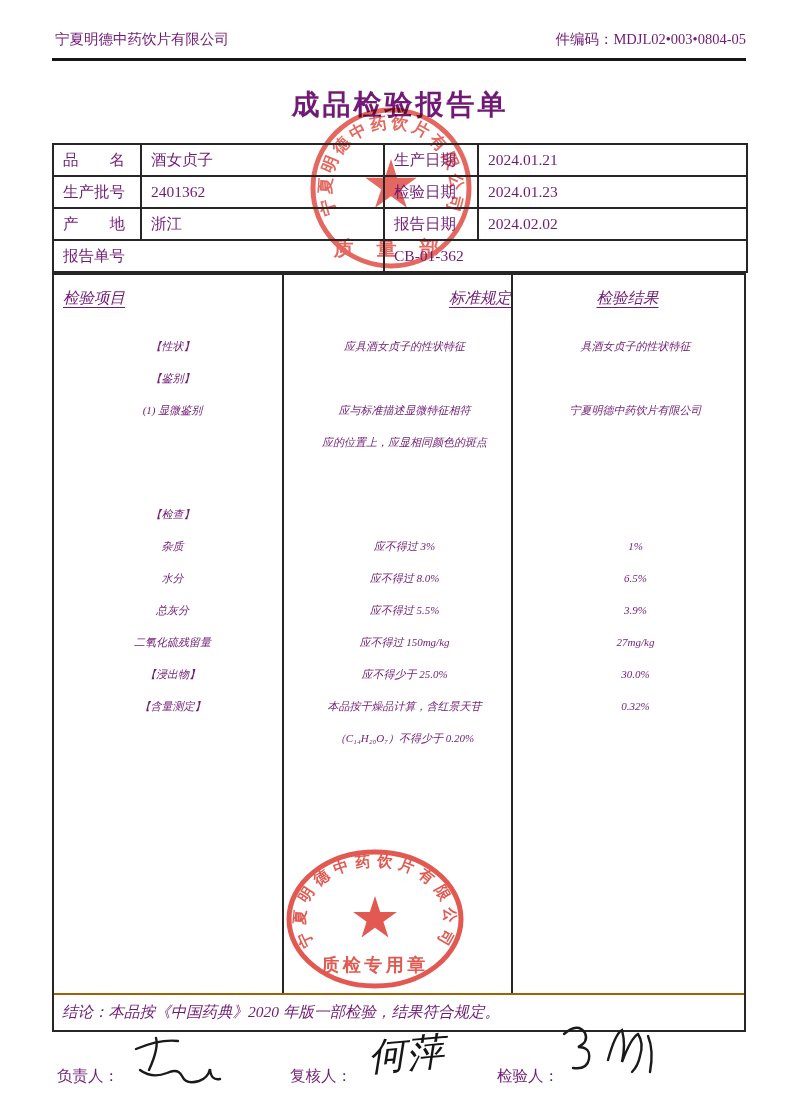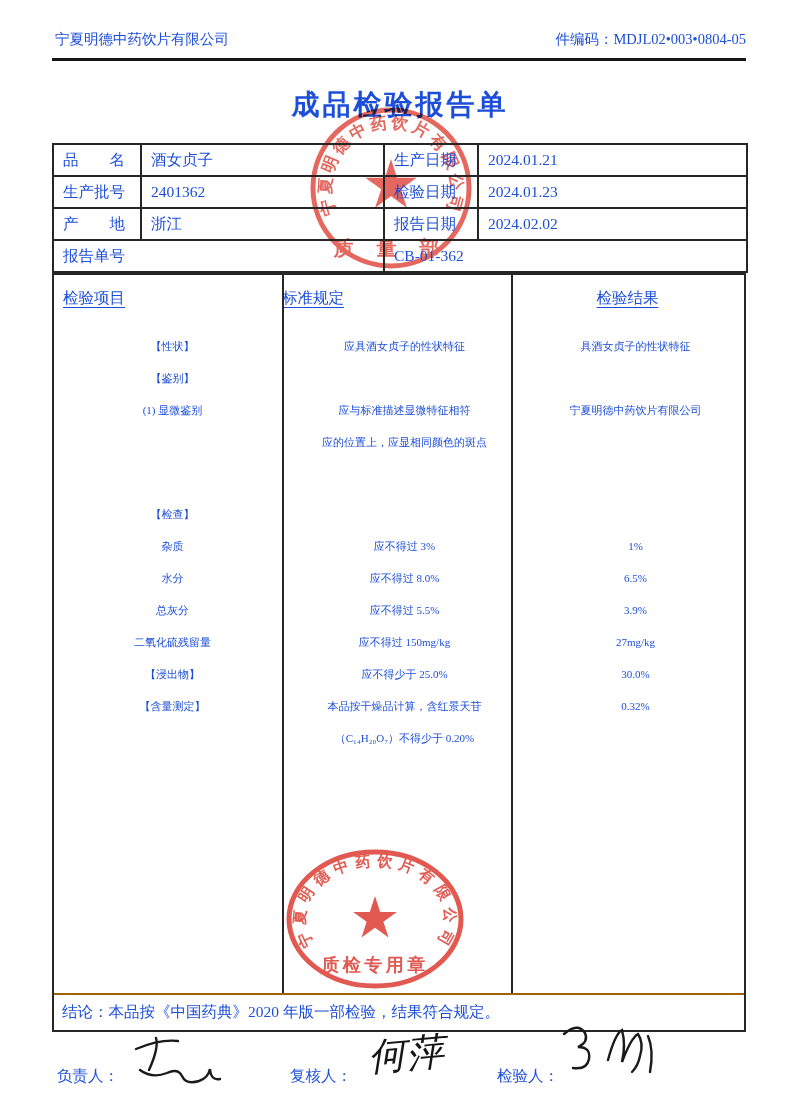--- a/index.html
+++ b/index.html
@@ -1,34 +1,34 @@
 <!DOCTYPE html>
 <html><head>
 <meta charset="utf-8">
 <style>
   html,body{margin:0;padding:0;background:#ffffff;}
   .page{
     position:relative;width:800px;height:1102px;background:#ffffff;
-    font-family:"Liberation Serif","DejaVu Serif",serif;color:#1d4ed8;overflow:hidden;
+    font-family:"Liberation Serif","DejaVu Serif",serif;color:#701a75;overflow:hidden;
   }
   
   .doc-header{position:absolute;left:55px;top:30px;width:691px;display:flex;justify-content:space-between;font-size:14.5px;}
   .header-rule{position:absolute;left:52px;top:58px;width:694px;height:3px;background:#161616;}
   
   .title{position:absolute;left:0;top:86px;width:100%;text-align:center;font-size:28px;font-weight:bold;letter-spacing:3px;}
   
   table.info{position:absolute;left:52px;top:143px;width:694px;border-collapse:collapse;table-layout:fixed;font-size:15.5px;}
   table.info td{border:2px solid #262626;height:30px;padding:0 2px 0 9px;white-space:nowrap;overflow:hidden;}
   
-  .insp{position:absolute;left:52px;top:273px;width:694px;height:759px;border:2px solid #262626;box-sizing:border-box;}
+  .insp{position:absolute;left:52px;top:273px;width:694px;height:759px;border:2px solid #262626;box-sizing:border-box;font-style:italic;}
   .vline{position:absolute;top:0;width:2px;height:720px;background:#262626;}
   .vline.v1{left:228px;} .vline.v2{left:457px;}
   .insp-header{display:flex;height:55px;padding-top:13px;box-sizing:border-box;font-size:15.5px;}
   .insp-header .h1{width:228px;padding-left:9px;box-sizing:border-box;}
-  .insp-header .h2{width:229px;text-align:left;}
+  .insp-header .h2{width:229px;text-align:right;}
   .insp-header .h3{flex:1;text-align:center;}
   .insp-header span{text-decoration:underline;text-underline-offset:4px;}
   .irow{display:flex;height:32px;line-height:32px;font-size:11px;white-space:nowrap;text-align:center;}
   .ic1{width:228px;padding-left:9px;box-sizing:border-box;overflow:hidden;}
   .ic2{width:236px;padding-left:9px;box-sizing:border-box;overflow:hidden;}
   .ic3{flex:1;padding-left:9px;box-sizing:border-box;overflow:hidden;}
   .spacer{height:40px;}
   .filler{height:211px;}
   .conclusion{position:absolute;left:0;bottom:0;width:100%;height:37px;border-top:2px solid #a16207;box-sizing:border-box;line-height:33px;padding-left:8px;font-size:15.5px;}
   

